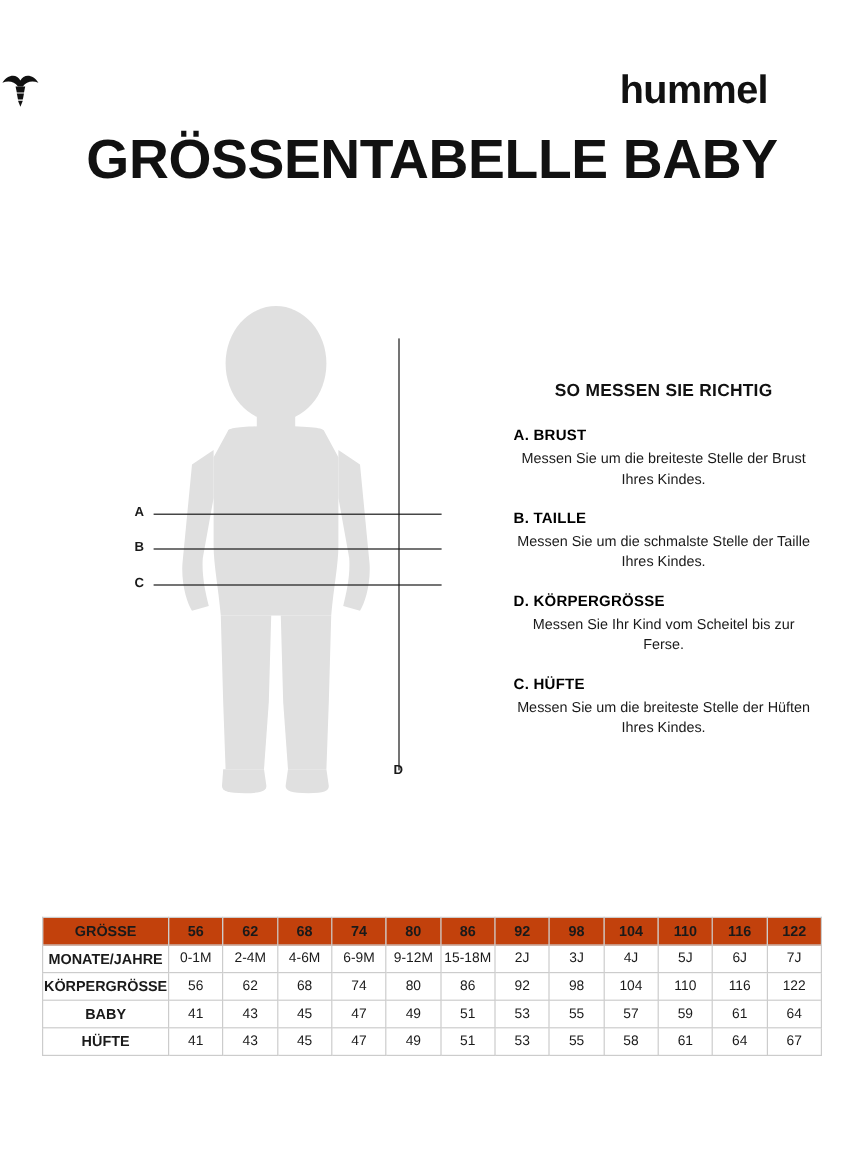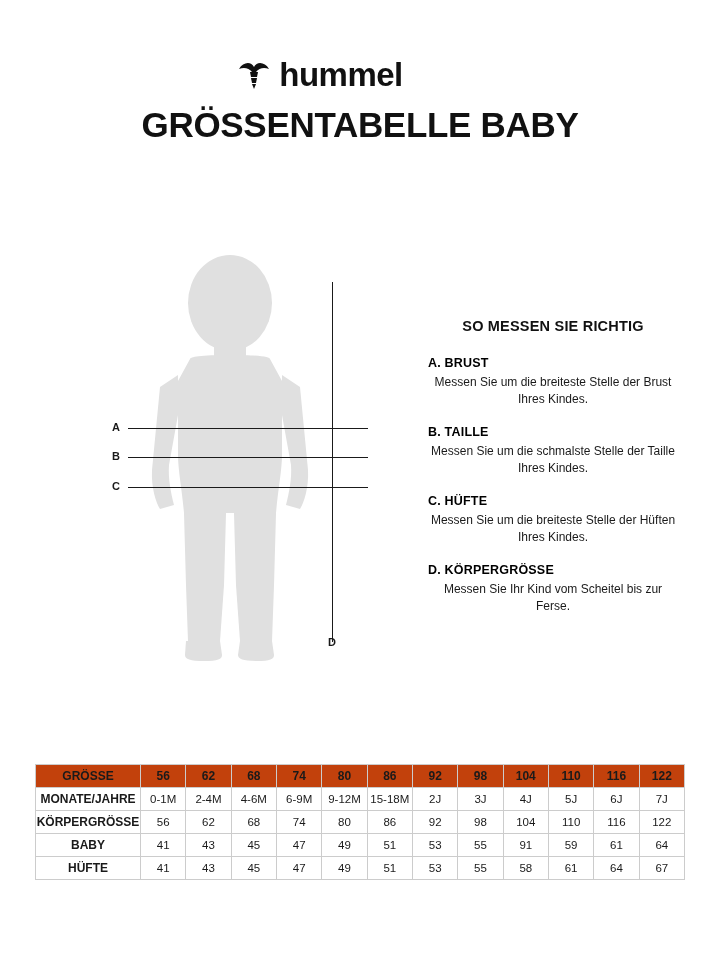--- a/index.html
+++ b/index.html
@@ -17,21 +17,21 @@
   }
 
   
   .brand {
     position: absolute;
     top: 58px;
     left: 0;
     width: 640px;
     display: flex;
     align-items: center;
-    justify-content: center;
+    justify-content: space-between;
     gap: 8px;
   }
   .brand-bee {
     width: 34px;
     height: 30px;
     position: relative;
   }
   .brand-word {
     font-size: 33px;
     font-weight: bold;
@@ -40,21 +40,21 @@
     line-height: 1;
   }
 
   
   .page-title {
     position: absolute;
     top: 105px;
     left: 0;
     width: 720px;
     text-align: center;
-    font-size: 35px;
+    font-size: 46px;
     font-weight: bold;
     letter-spacing: -0.3px;
     color: #111111;
   }
 
   
   .figure-area {
     position: absolute;
     top: 255px;
     left: 100px;
@@ -218,27 +218,27 @@
     <h3>A. BRUST</h3>
     <p>Messen Sie um die breiteste Stelle der Brust Ihres Kindes.</p>
   </div>
 
   <div class="instr-block">
     <h3>B. TAILLE</h3>
     <p>Messen Sie um die schmalste Stelle der Taille Ihres Kindes.</p>
   </div>
 
   <div class="instr-block">
+    <h3>D. KÖRPERGRÖSSE</h3>
+    <p>Messen Sie Ihr Kind vom Scheitel bis zur Ferse.</p>
+  </div>
+
+  <div class="instr-block">
     <h3>C. HÜFTE</h3>
     <p>Messen Sie um die breiteste Stelle der Hüften Ihres Kindes.</p>
-  </div>
-
-  <div class="instr-block">
-    <h3>D. KÖRPERGRÖSSE</h3>
-    <p>Messen Sie Ihr Kind vom Scheitel bis zur Ferse.</p>
   </div>
 </div>
 
 <table class="size-table">
   <tbody>
     <tr class="head">
       <td class="rowhead shaded">GRÖSSE</td>
       <td class="shaded">56</td>
       <td class="shaded">62</td>
       <td class="shaded">68</td>
@@ -285,21 +285,21 @@
     <tr>
       <td class="rowhead">BABY</td>
       <td>41</td>
       <td>43</td>
       <td>45</td>
       <td>47</td>
       <td>49</td>
       <td>51</td>
       <td>53</td>
       <td>55</td>
-      <td>91</td>
+      <td>57</td>
       <td>59</td>
       <td>61</td>
       <td>64</td>
     </tr>
     <tr>
       <td class="rowhead">HÜFTE</td>
       <td>41</td>
       <td>43</td>
       <td>45</td>
       <td>47</td>

